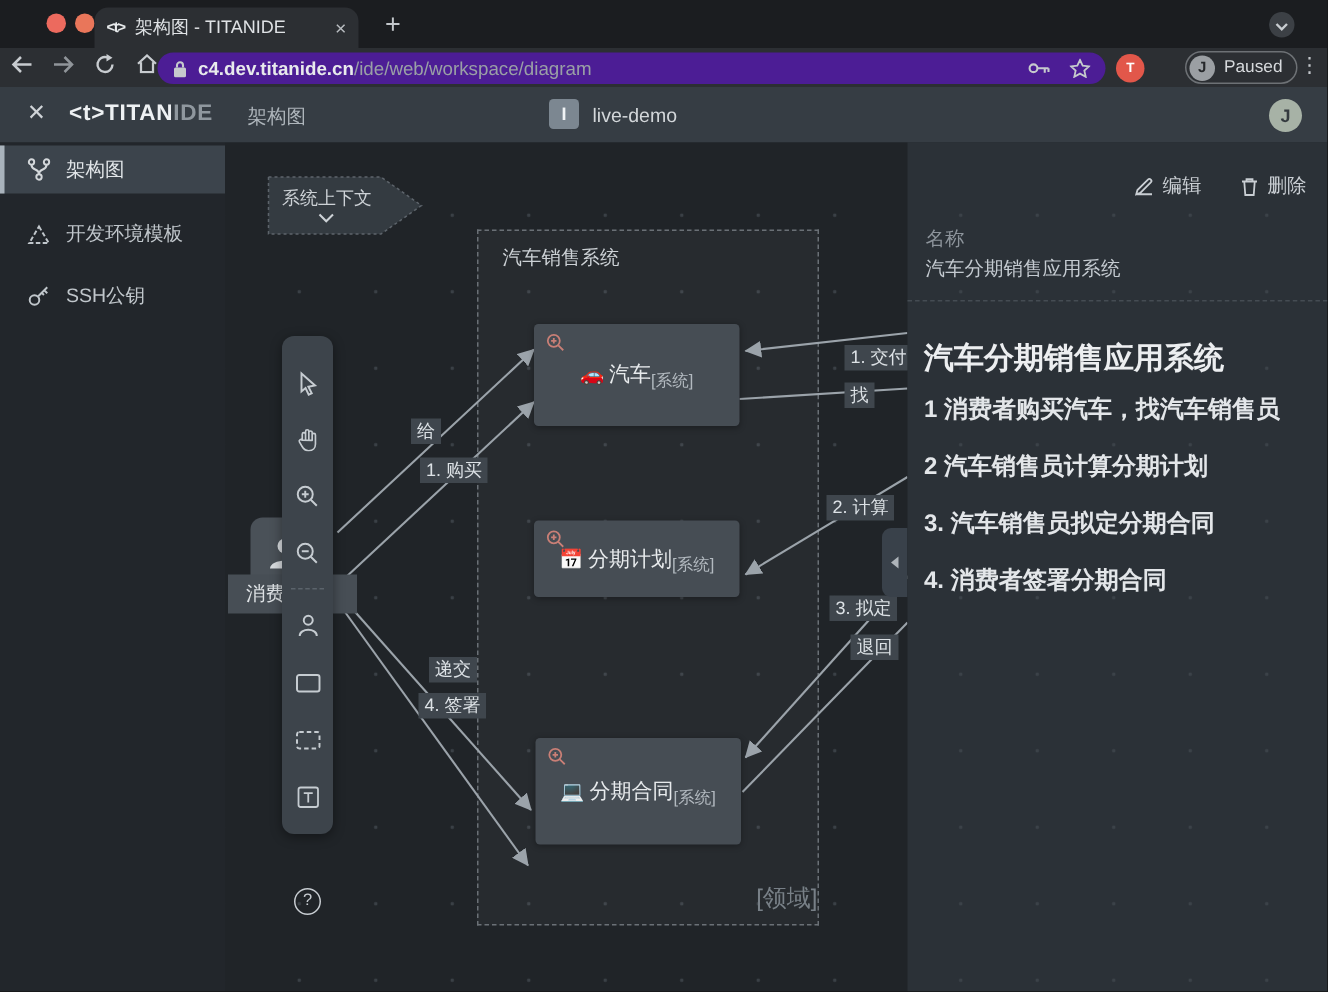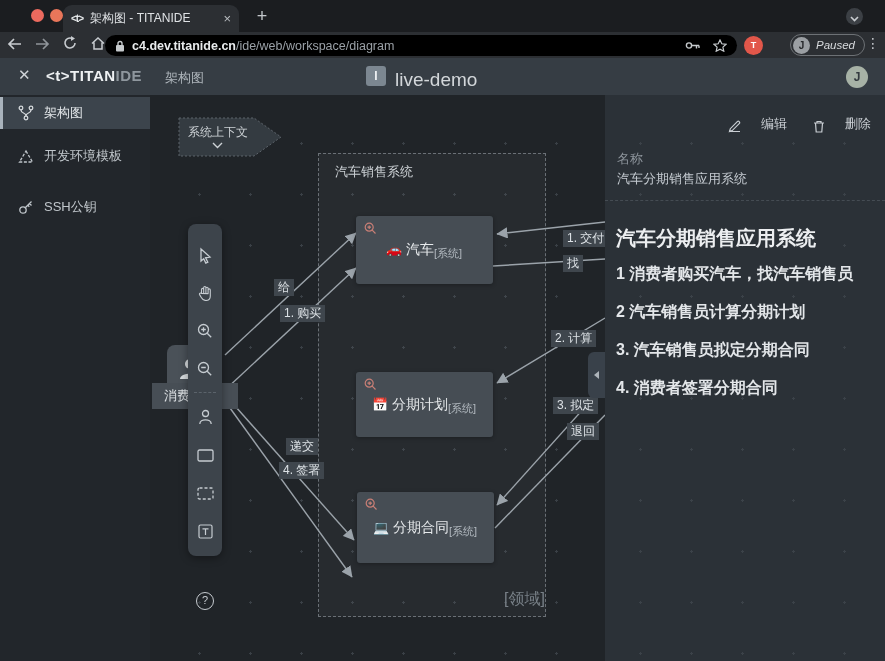--- a/index.html
+++ b/index.html
@@ -16,55 +16,55 @@
   .tab-title { color:#dfe2e5; font-size:12px; white-space:nowrap; overflow:hidden; flex:1; margin-left:7px;}
   .favicon { color:#e8ebed; font-size:10px; font-weight:bold; letter-spacing:-1px;}
   .tab-close { color:#b9bdc1; font-size:13px; margin-left:4px; cursor:default;}
   .newtab { position:absolute; left:249px; top:4px; width:26px; height:26px; color:#c3c7cb;
             font-size:18px; text-align:center; line-height:25px;}
   .tabsearch { position:absolute; left:846px; top:8px; width:17px; height:17px; border-radius:50%;
                background:#3c4045; color:#c9cdd1; text-align:center; }
   .toolbar { position:absolute; left:0; top:32px; width:885px; height:26px; background:#2c2f33;
              display:flex; align-items:center; }
   .navbtn { width:28px; text-align:center; color:#c8ccd0; }
-  .urlpill { position:absolute; left:105px; top:3px; width:632px; height:21px; background:#000000;
+  .urlpill { position:absolute; left:105px; top:3px; width:632px; height:21px; background:#4c1d95;
              border-radius:11px; display:flex; align-items:center; padding:0 10px; }
   .url-domain { color:#e8eaec; font-size:12.5px; font-weight:bold; margin-left:7px;}
   .url-path { color:#9aa0a6; font-size:12.5px; }
   .pill-right { margin-left:auto; display:flex; align-items:center; gap:12px;}
   .extred { position:absolute; left:744px; top:4px; width:19px; height:19px; border-radius:50%;
             background:#e2574a; color:#fff; font-size:9px; font-weight:bold; text-align:center; line-height:19px;}
   .profile { position:absolute; left:790px; top:2px; height:22px; border:1px solid #6d7175;
              border-radius:11px; display:flex; align-items:center; padding:0 9px 0 2px; }
   .prof-av { width:17px; height:17px; border-radius:50%; background:#9b9fa3; color:#26282b;
              font-size:10px; font-weight:bold; text-align:center; line-height:17px; }
-  .prof-txt { color:#d7dadd; font-size:11.5px; margin-left:6px;font-style:italic;}
+  .prof-txt { color:#d7dadd; font-size:11.5px; margin-left:6px;}
   .menudots { position:absolute; left:866px; top:3px; color:#c3c7cb; font-size:14px; letter-spacing:0;}
 
   
   .appheader { position:absolute; left:0; top:58px; width:885px; height:37px; background:#363d44; }
   .hx { position:absolute; left:18px; top:8px; color:#d0d4d8; font-size:15px;}
   .logo { position:absolute; left:46px; top:9px; font-size:15px; font-weight:bold; letter-spacing:.5px;}
   .logo .lp { color:#eef1f3; } .logo .ls { color:#8f979e; }
   .hpt { position:absolute; left:165px; top:11px; color:#aeb5bb; font-size:13px;}
   .wsbadge { position:absolute; left:366px; top:8px; width:20px; height:20px; background:#7c8791;
              border-radius:3px; color:#f0f3f5; font-size:12px; font-weight:bold; text-align:center; line-height:20px;}
-  .wsname { position:absolute; left:395px; top:11px; color:#d3d7da; font-size:19px;}
+  .wsname { position:absolute; left:395px; top:11px; color:#d3d7da; font-size:13px;}
   .hicon { position:absolute; color:#aab0b6; }
   .avatarJ { position:absolute; left:846px; top:66px; width:22px; height:22px; border-radius:50%;
              background:#a7b2a6; color:#343a3f; font-size:12px; font-weight:bold; text-align:center; line-height:22px;}
 
   
   .appsidebar { position:absolute; left:0; top:95px; width:150px; height:566px; background:#22262b; }
   .sbitem { position:relative; height:32px; display:flex; align-items:center; padding-left:18px;
             color:#c0c6cb; font-size:13px; }
   .sbitem.active { background:#3c444c; color:#e2e6e9; }
   .sbitem.active::before { content:""; position:absolute; left:0; top:0; bottom:0; width:3px; background:#a9b3bc;}
   .sbitem svg { margin-right:10px; flex:none;}
-  .sb1{margin-top:2px;} .sb2{margin-top:11px;text-align:right;} .sb3{margin-top:19px;}
+  .sb1{margin-top:2px;} .sb2{margin-top:11px;text-align:right;} .sb3{margin-top:9px;}
 
   
   .canvas { position:absolute; left:150px; top:95px; width:455px; height:566px; overflow:hidden;
             background-color:#202428;
             background-image:radial-gradient(#3a4046 1px, transparent 1.4px);
             background-size:51px 51px; background-position:24px 23px; }
   .container { position:absolute; left:168px; top:58px; width:228px; height:464px;
                background:rgba(255,255,255,0.035); border:1px dashed #6a7076; }
   .ctitle { position:absolute; left:16px; top:9px; color:#ccd1d5; font-size:13px;}
   .cfooter { position:absolute; bottom:6px; left:0; width:100%; text-align:right; color:#788087; font-size:16px;}
@@ -95,21 +95,21 @@
             border-radius:6px 0 0 6px; z-index:4; display:flex; align-items:center; justify-content:center;}
   .handle .tri { width:0; height:0; border-top:4px solid transparent; border-bottom:4px solid transparent;
                  border-right:5px solid #aeb4ba;}
   .edgesvg { position:absolute; left:0; top:0; z-index:2; }
 
   
   .panel { position:absolute; left:605px; top:95px; width:280px; height:566px; background:#2b3137;
            background-image:radial-gradient(rgba(90,98,105,.35) 1px, transparent 1.4px);
            background-size:51px 51px; background-position:10px 23px;}
   .pactions { position:absolute; right:14px; top:20px; display:flex; gap:26px;}
-  .pbtn { display:flex; align-items:flex-end; gap:20px; color:#c9ced3; font-size:13px;}
+  .pbtn { display:flex; align-items:center; gap:6px; color:#c9ced3; font-size:13px;}
   .pname-l { position:absolute; left:12px; top:55px; color:#8d949b; font-size:13px;}
   .pname-v { position:absolute; left:12px; top:75px; color:#c4cad0; font-size:13px;}
   .pdivider { position:absolute; left:0; top:105px; width:100%; border-top:1px dashed #454c53;}
   .pheading { position:absolute; left:11px; top:130px; width:258px; color:#eceef0; font-size:20px; font-weight:bold;}
   .psteps { position:absolute; left:11px; top:168px; width:262px;}
   .pstep { color:#e3e6e9; font-size:16px; font-weight:bold; line-height:22px; margin-bottom:16px;}
 </style>
 </head>
 <body>
 
@@ -261,21 +261,21 @@
     </div>
 
     <div class="sysbox" style="left:206px;top:121px;height:68px;z-index:3">
       <svg class="zm" width="13" height="13" viewBox="0 0 13 13">
         <circle cx="5.2" cy="5.2" r="4" stroke="#c97f76" stroke-width="1.2" fill="none"></circle>
         <path d="M5.2,3.4 V7 M3.4,5.2 H7 M8.2,8.2 L11.5,11.5" stroke="#c97f76" stroke-width="1.2" fill="none"></path>
         </svg>
       <div class="ttl"><span class="emj">🚗</span><span>汽车</span></div>
       <div class="sub">[系统]</div>
     </div>
-    <div class="sysbox" style="left:206px;top:277px;height:65px;z-index:3">
+    <div class="sysbox" style="left:206px;top:252px;height:51px;z-index:3">
       <svg class="zm" width="13" height="13" viewBox="0 0 13 13">
         <circle cx="5.2" cy="5.2" r="4" stroke="#c97f76" stroke-width="1.2" fill="none"></circle>
         <path d="M5.2,3.4 V7 M3.4,5.2 H7 M8.2,8.2 L11.5,11.5" stroke="#c97f76" stroke-width="1.2" fill="none"></path>
         </svg>
       <div class="ttl"><span class="emj">📅</span><span>分期计划</span></div>
       <div class="sub">[系统]</div>
     </div>
     <div class="sysbox" style="left:207px;top:397px;height:71px;z-index:3">
       <svg class="zm" width="13" height="13" viewBox="0 0 13 13">
         <circle cx="5.2" cy="5.2" r="4" stroke="#c97f76" stroke-width="1.2" fill="none"></circle>

